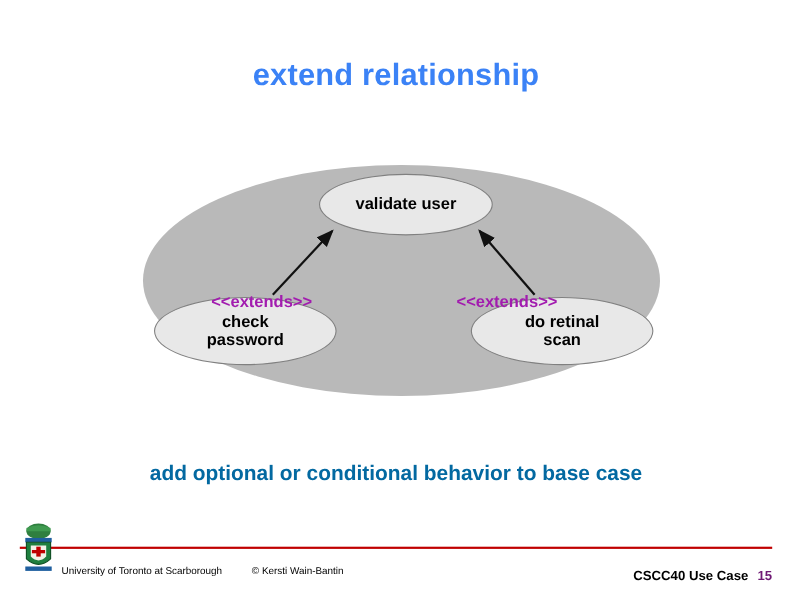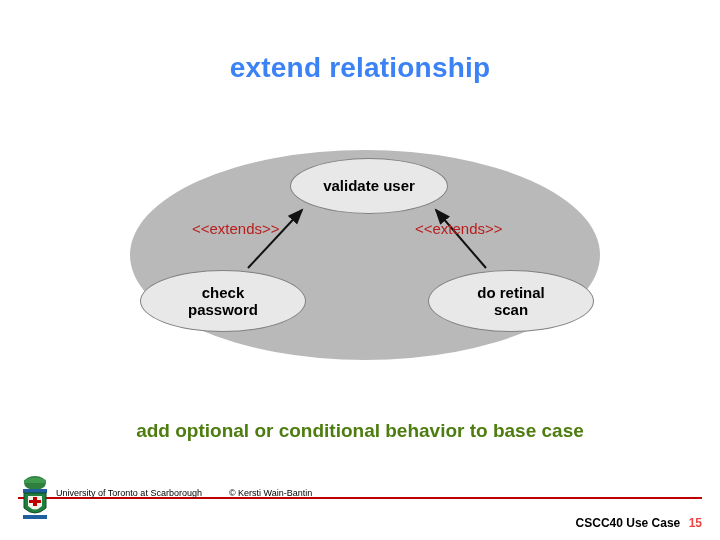--- a/index.html
+++ b/index.html
@@ -77,23 +77,24 @@
   }
   .uc-retinal {
     left: 298px;
     top: 130px;
     width: 166px;
     height: 62px;
   }
   .stereotype {
     position: absolute;
     font-size: 15px;
-    font-weight: normal;
-    color: #b91c1c;
+    font-weight: bold;
+    color: #a21caf;
     white-space: nowrap;
+    margin-top: 46px;
   }
   .st-left {
     left: 62px;
     top: 80px;
   }
   .st-right {
     left: 285px;
     top: 80px;
   }
   .diagram svg {
@@ -106,55 +107,55 @@
 
   
   .caption {
     position: absolute;
     left: 0;
     top: 420px;
     width: 720px;
     text-align: center;
     font-size: 19px;
     font-weight: bold;
-    color: #4d7c0f;
+    color: #0369a1;
   }
 
   
   .footer-rule {
     position: absolute;
     left: 18px;
     top: 497px;
     width: 684px;
     height: 2px;
     background: #c00000;
   }
   .footer-left {
     position: absolute;
     left: 56px;
-    top: 488px;
+    top: 514px;
     font-size: 9px;
     color: #000000;
     white-space: nowrap;
   }
   .footer-left .sep {
     display: inline-block;
     width: 22px;
   }
   .footer-right {
     position: absolute;
     right: 18px;
     top: 516px;
     font-size: 12px;
     font-weight: bold;
     color: #000000;
     white-space: nowrap;
   }
   .footer-right .page-num {
-    color: #ef4444;
+    color: #701a75;
     margin-left: 5px;
   }
   .crest {
     position: absolute;
     left: 18px;
     top: 474px;
     width: 34px;
     height: 52px;
   }
 </style>

